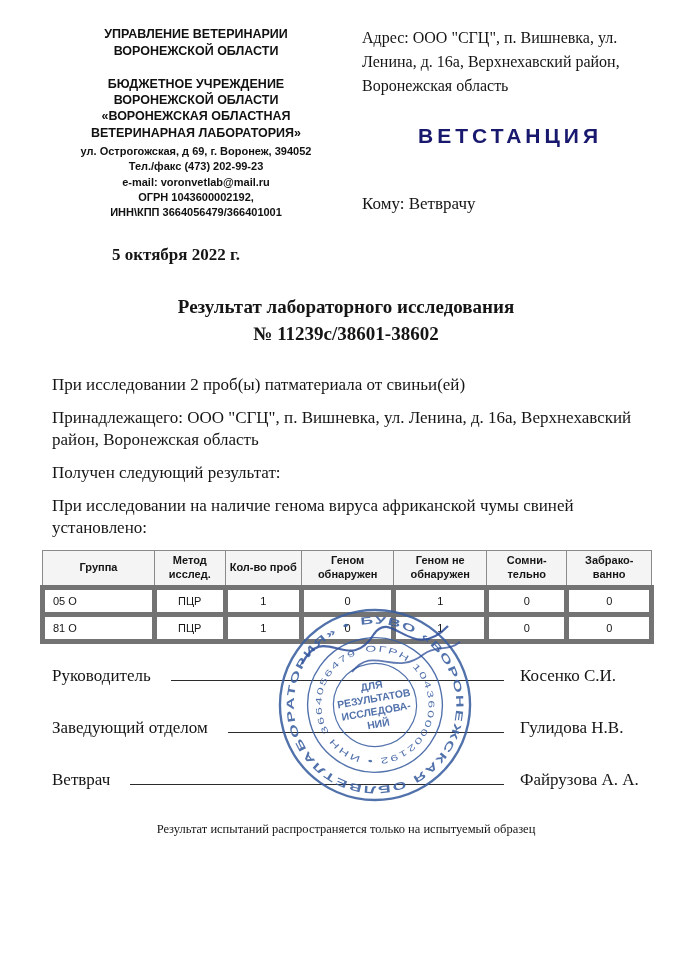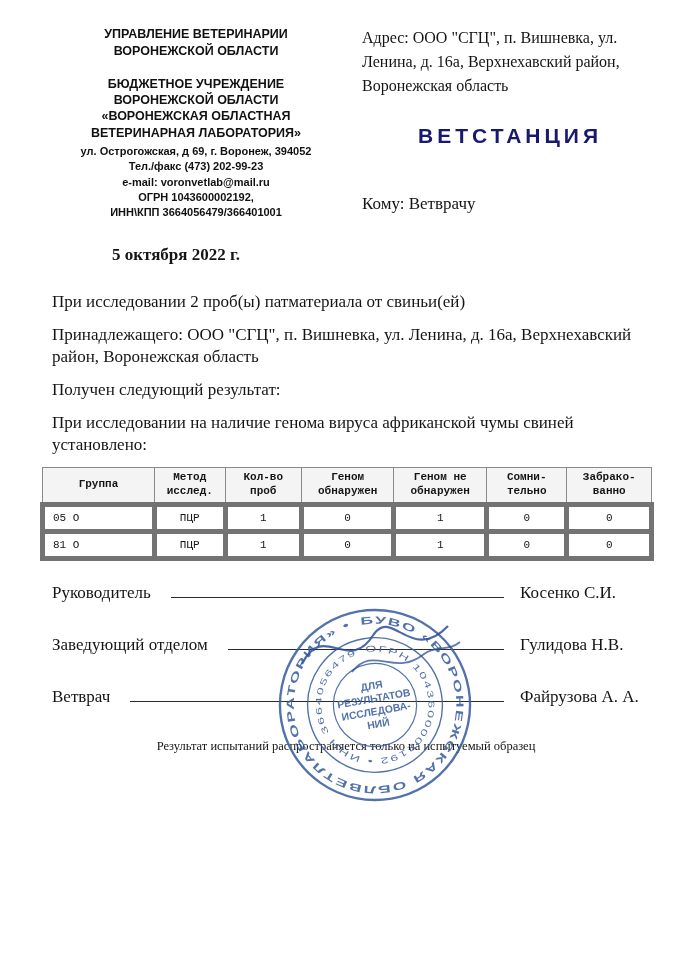--- a/index.html
+++ b/index.html
@@ -28,21 +28,21 @@
   .kome{margin-top:46px;font-size:17px;}
   
   .date-line{margin:24px 4px 0 112px;font-size:17px;font-weight:bold;}
   .title{ text-align:center;margin-top:28px;font-weight:bold;font-size:19px;line-height:1.45;}
   
   .body-text{margin:26px 40px 0 52px;font-size:17px;}
   .para{margin:0 0 11px;line-height:1.3;}
   
   table.results{
     border-collapse:collapse;margin:4px 0 0 40px;width:614px;
-    font-family:Liberation Mono, monospace;
+    font-family:Liberation Sans, sans-serif;
   }
   table.results th{
     font-size:11px;font-weight:bold;background:#f4f4f4;
     border:1px solid #8a8a8a;padding:3px 2px;text-align:center;
     vertical-align:middle;line-height:1.25;white-space:pre-line;
   }
   table.results td{
     font-size:11px;border:5px solid #737373;padding:2px 4px;
     text-align:center;height:18px;
   }
@@ -101,20 +101,24 @@
     </div>
     <div class="header-right">
       <div class="addr">Адрес: ООО "СГЦ", п. Вишневка, ул. Ленина, д. 16а, Верхнехавский район, Воронежская область</div>
       <div class="vetstation">ВЕТСТАНЦИЯ</div>
       <div class="kome">Кому: Ветврачу</div>
     </div>
   </div>
 
   <div class="date-line">5 октября 2022 г.</div>
 
+  <div class="title">
+    <div>Результат лабораторного исследования</div>
+    <div>№ 11239с/38601-38602</div>
+  </div>
 
   <div class="body-text">
     <p class="para">При исследовании 2 проб(ы) патматериала от свиньи(ей)</p>
     <p class="para">Принадлежащего: ООО "СГЦ", п. Вишневка, ул. Ленина, д. 16а, Верхнехавский район, Воронежская область</p>
     <p class="para">Получен следующий результат:</p>
     <p class="para">При исследовании на наличие генома вируса африканской чумы свиней установлено:</p>
   </div>
 
   <table class="results">
     <thead>

